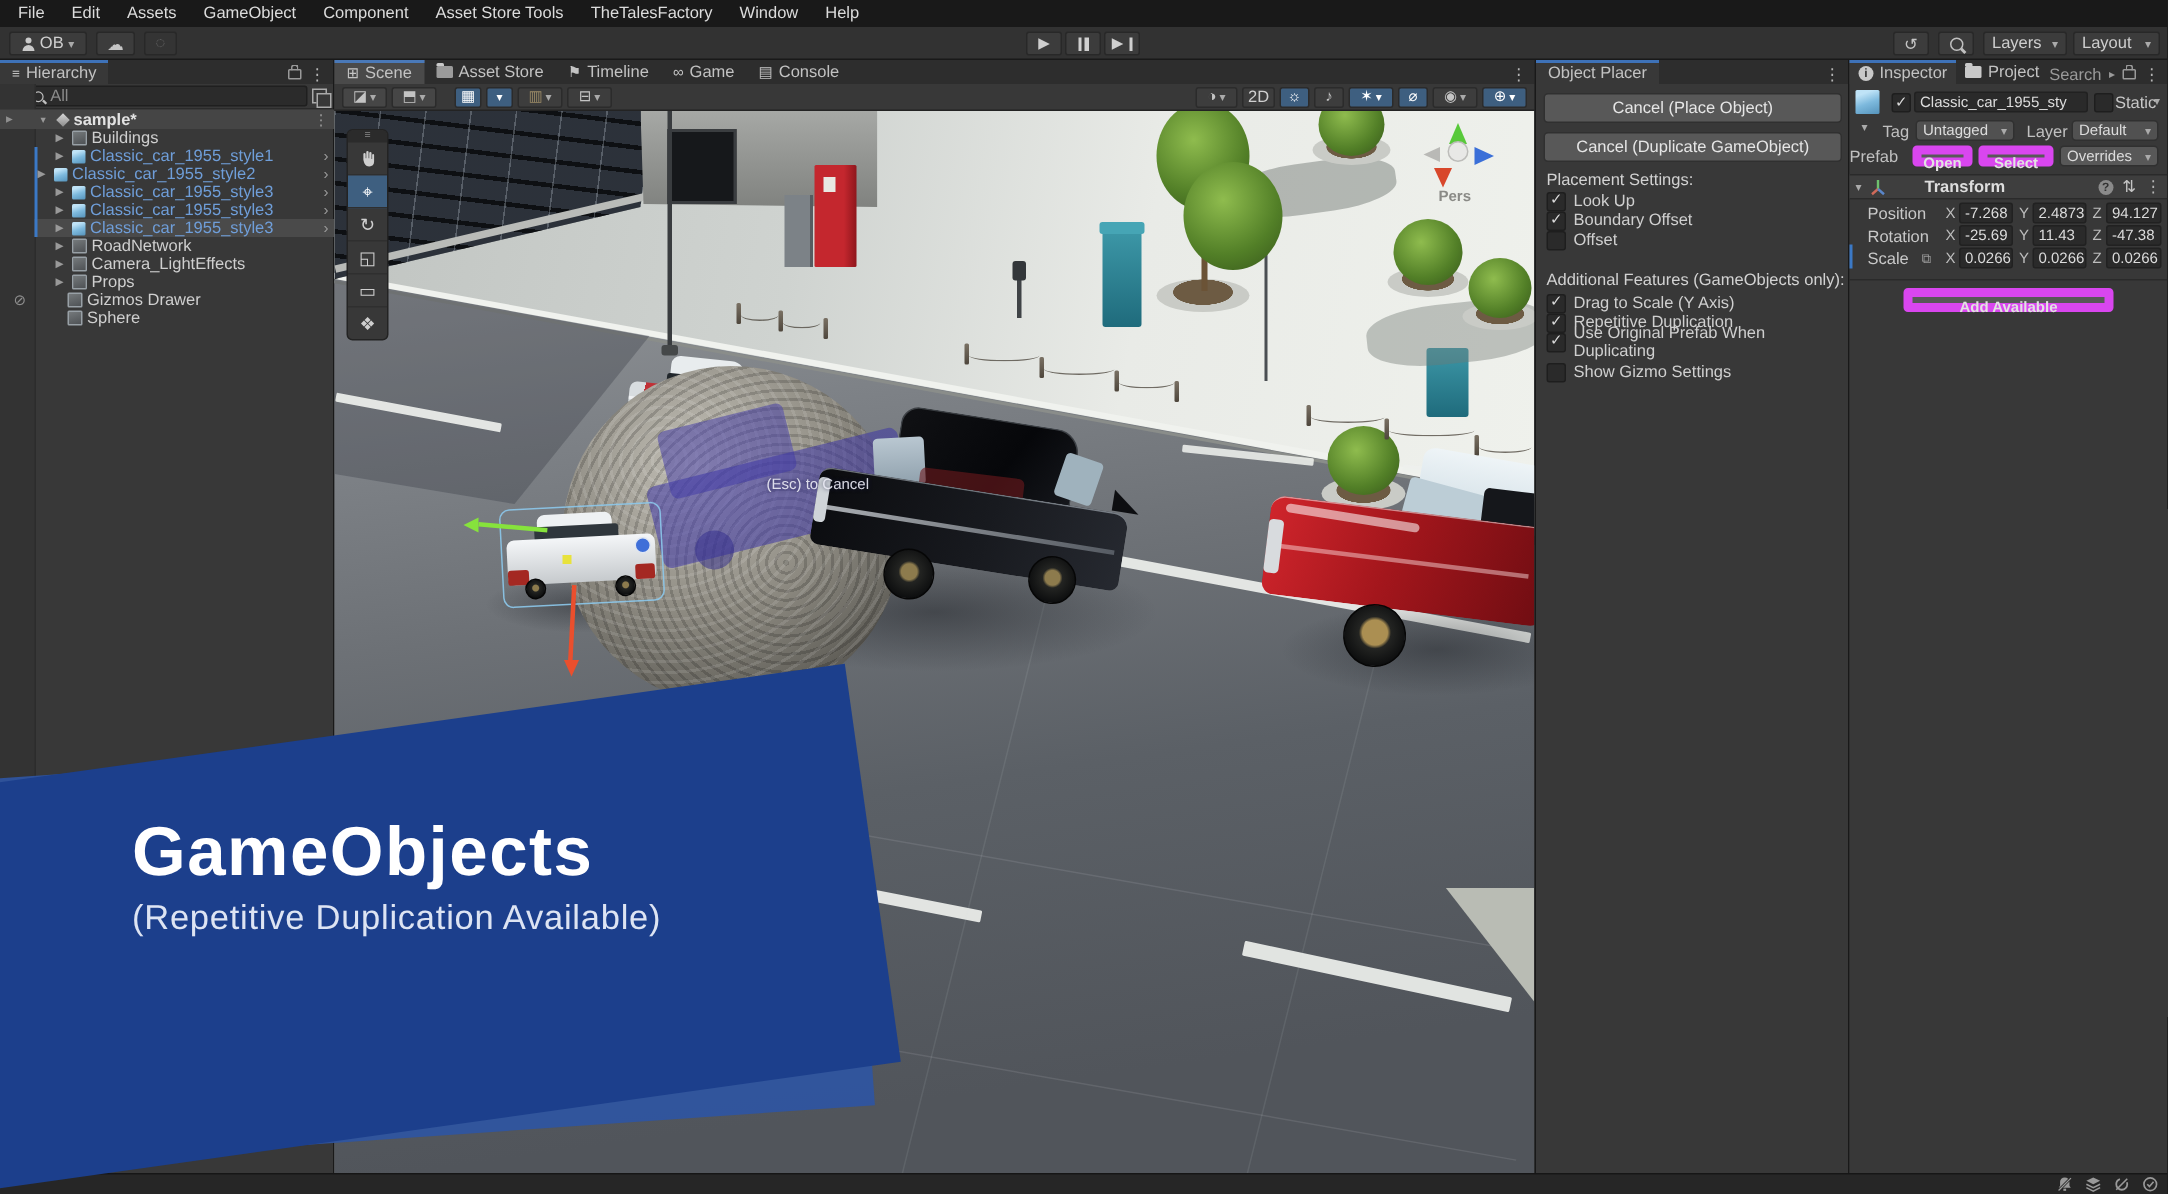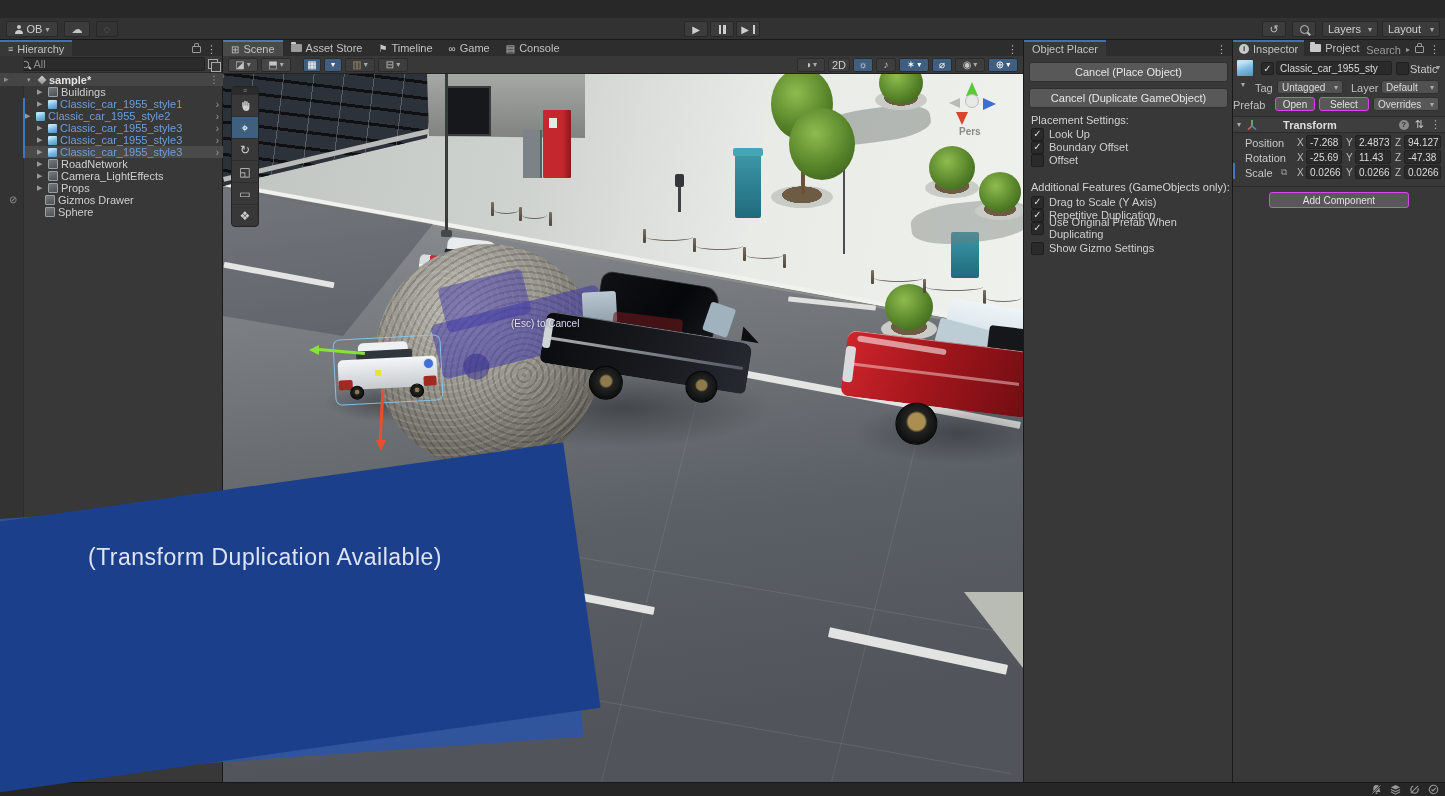--- a/index.html
+++ b/index.html
@@ -78,38 +78,49 @@
   .opt{position:absolute;left:7px;display:flex;align-items:center;gap:5px;height:12px;}
   .cb{width:11px;height:11px;background:#2a2a2a;border:1px solid #1e1e1e;border-radius:2px;display:flex;align-items:center;justify-content:center;flex:none;}
   .cb .ck{color:#dadada;font-size:10px;line-height:10px;}
   
   #inspector{left:1233px;width:212px;height:742px;}
   .ci{width:10px;height:10px;border-radius:50%;background:#c8c8c8;color:#333;font-weight:bold;font-size:8px;line-height:10px;text-align:center;flex:none;}
   .folder{width:11px;height:8px;background:#c9c9c9;border-radius:1px;position:relative;flex:none;}
   .folder::before{content:'';position:absolute;top:-2px;left:0;width:5px;height:2px;background:#c9c9c9;border-radius:1px 1px 0 0;}
   .field{background:#2a2a2a;border:1px solid #212121;border-radius:2px;color:#dcdcdc;overflow:hidden;white-space:nowrap;box-sizing:border-box;padding:0 3px;height:14px;line-height:13px;font-size:10px;}
   .drop{background:#515151;border:1px solid #303030;border-radius:3px;color:#dcdcdc;height:14px;line-height:13px;display:flex;align-items:center;justify-content:space-between;padding:0 4px;box-sizing:border-box;font-size:10px;}
-  .ibtn{background:#585858;border:1px solid #d946ef;border-radius:3px;color:#e2e2e2;height:14px;line-height:13px;text-align:center;box-sizing:border-box;font-size:10px;}
+  .ibtn{background:#585858;border:6px solid #d946ef;border-radius:3px;color:#e2e2e2;height:14px;line-height:13px;text-align:center;box-sizing:border-box;font-size:10px;font-weight:bold;}
   .axlbl{color:#bdbdbd;font-size:10px;}
   #tfhead{position:absolute;left:0;top:57px;width:212px;height:17px;background:#3e3e3e;border-top:1px solid #2a2a2a;border-bottom:1px solid #2a2a2a;display:flex;align-items:center;gap:5px;padding:0 4px;box-sizing:border-box;}
   
   #statusbar{position:absolute;left:0;top:782px;width:100%;height:14px;background:#262626;border-top:1px solid #161616;}
   #statusicons{position:absolute;right:6px;top:1px;display:flex;gap:8px;align-items:center;}
   
   #bannerback{position:absolute;left:-25px;top:500px;width:600px;height:258px;background:rgba(47,85,162,.92);transform:rotate(-4deg);z-index:49;}
   #bannerfront{position:absolute;left:-60px;top:486px;width:645px;height:268px;background:#1c3f8c;transform:rotate(-8deg);z-index:50;}
   #bannertext{position:absolute;left:88px;top:540px;z-index:51;color:#fff;}
   #bannertext .t{font-size:46px;font-weight:bold;line-height:54px;letter-spacing:1px;}
   #bannertext .s{font-size:23px;font-weight:normal;color:#dde4f3;margin-top:4px;letter-spacing:.5px;}
 </style>
 </head>
 <body>
 
 <div id="app">
 
+  <div id="menubar">
+    <span>File</span>
+    <span>Edit</span>
+    <span>Assets</span>
+    <span>GameObject</span>
+    <span>Component</span>
+    <span>Asset Store Tools</span>
+    <span>TheTalesFactory</span>
+    <span>Window</span>
+    <span>Help</span>
+  </div>
 
   <div id="toolbar">
     <div class="tbtn" style="left:6px;width:52px;">
       <span class="person"></span>
       <span>OB</span>
       <span class="ddarrow">▾</span>
     </div>
     <div class="tbtn" style="left:64px;width:26px;">
       <span class="ico">☁</span>
     </div>
@@ -647,21 +658,21 @@
     <span class="abs" style="left:12px;top:127px;color:#c8c8c8;">Scale</span>
     <span class="abs ico" style="left:48px;top:127px;font-size:9px;color:#9a9a9a;">⧉</span>
     <span class="abs axlbl" style="left:64px;top:127px;">X</span>
     <div class="abs field" style="left:73px;top:125px;width:36px;">0.0266</div>
     <span class="abs axlbl" style="left:113px;top:127px;">Y</span>
     <div class="abs field" style="left:122px;top:125px;width:36px;">0.0266</div>
     <span class="abs axlbl" style="left:162px;top:127px;">Z</span>
     <div class="abs field" style="left:171px;top:125px;width:37px;">0.0266</div>
 
     <div class="abs" style="left:0;top:146px;width:212px;height:1px;background:#2a2a2a;"></div>
-    <div class="abs ibtn" style="left:36px;top:152px;width:140px;height:16px;line-height:15px;">Add Component</div>
+    <div class="abs ibtn" style="left:36px;top:152px;width:140px;height:16px;line-height:15px;">Add Available</div>
   </div>
 
   <div id="statusbar">
     <div id="statusicons">
       <svg width="11" height="11" viewBox="0 0 12 12">
           <path d="M6 1c2 0 3.4 1.4 3.4 3.4V7l1 1.6H1.6L2.6 7V4.4C2.6 2.4 4 1 6 1z" fill="#999"></path>
           <rect x="5" y="9.2" width="2" height="1.6" fill="#999"></rect>
           <line x1="1.5" y1="10.5" x2="10.5" y2="1.5" stroke="#262626" stroke-width="2"></line>
           <line x1="1.5" y1="10.5" x2="10.5" y2="1.5" stroke="#999" stroke-width="0.9"></line>
         </svg>
@@ -677,16 +688,17 @@
       <svg width="11" height="11" viewBox="0 0 12 12">
           <circle cx="6" cy="6" r="4.6" fill="none" stroke="#999" stroke-width="1.2"></circle>
           <path d="M3.8 6l1.6 1.6L8.4 4.2" fill="none" stroke="#999" stroke-width="1.2"></path>
         </svg>
     </div>
   </div>
 
   <div id="bannerback"></div>
   <div id="bannerfront"></div>
   <div id="bannertext">
-    <div class="s">(Transform Duplication Available)</div>
+    <div class="t">GameObjects</div>
+    <div class="s">(Repetitive Duplication Available)</div>
   </div>
 
 </div>
 
 </body></html>

